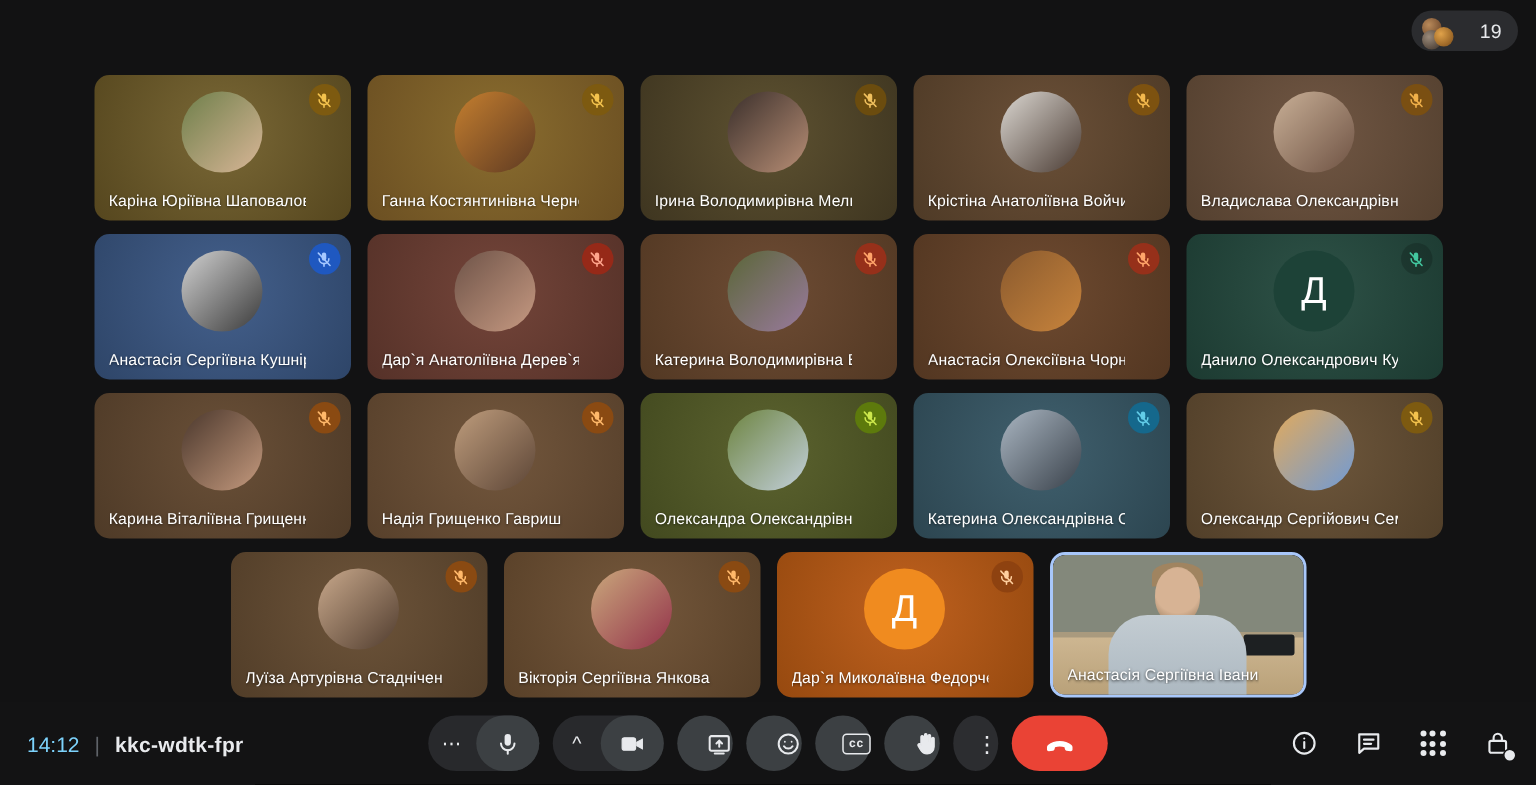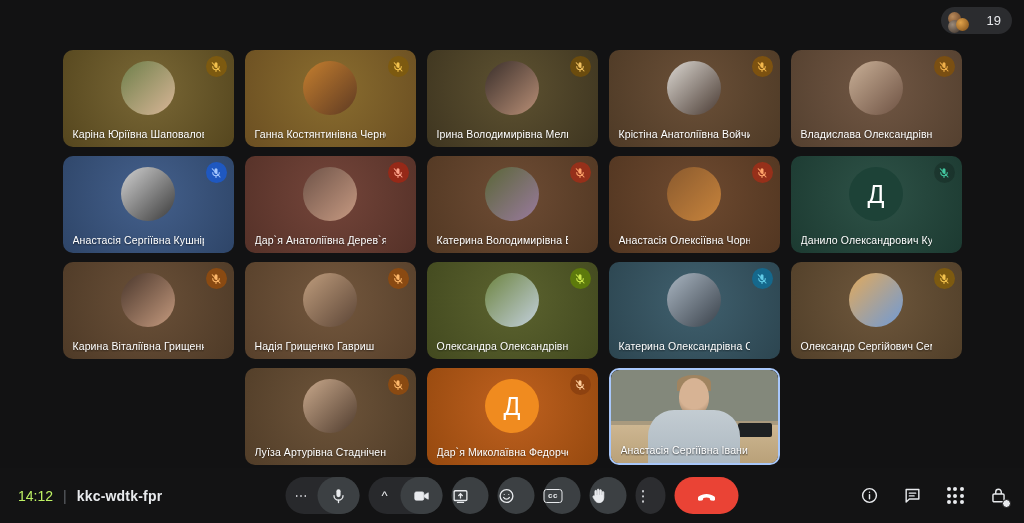--- a/index.html
+++ b/index.html
@@ -57,34 +57,34 @@
   .scene-hair { position:absolute; left:50%; top:5px; transform:translateX(-50%); width:34px; height:16px; border-radius:50% 50% 0 0; background:#a08460; }
   .scene-body { position:absolute; left:50%; top:40px; transform:translateX(-50%); width:92px; height:60px; border-radius:26px 26px 0 0; background:linear-gradient(#c3ccd2, #aab6bf); }
   .tile.self .pname { text-shadow:0 1px 2px rgba(0,0,0,.8); }
 
   
   .bottombar {
     position:absolute; left:0; right:0; bottom:0; height:55px; background:#131314;
     display:flex; align-items:center;
   }
   .bar-left { position:absolute; left:18px; display:flex; align-items:center; gap:10px; }
-  .clock { color:#bef264; font-size:14px; }
+  .clock { color:#7dd3fc; font-size:14px; }
   .bar-div { color:#5f6368; font-size:14px; }
   .meet-code { color:#e8eaed; font-size:14px; font-weight:bold; letter-spacing:.2px; }
 
   .bar-center { position:absolute; left:50%; transform:translateX(-50%); display:flex; align-items:center; gap:9px; }
   .ctl-pill { display:flex; align-items:center; height:37px; border-radius:19px; background:#28292c; }
   .ctl-pill .pill-opt { width:32px; text-align:center; color:#e8eaed; font-size:13px; }
   .ctl-pill .pill-main {
     width:42px; height:37px; border-radius:19px; background:#3c4043;
     display:flex; align-items:center; justify-content:center;
   }
   .ctl-btn {
     width:37px; height:37px; border-radius:50%; background:#3c4043;
-    display:flex; align-items:center; justify-content:flex-start; color:#e8eaed;
+    display:flex; align-items:center; justify-content:flex-end; color:#e8eaed;
   }
   .ctl-btn.narrow { width:30px; background:#2c2d30; font-size:15px; }
   .ctl-btn svg, .ctl-pill svg { width:18px; height:18px; stroke:#e8eaed; }
   .end-call {
     width:64px; height:37px; border-radius:19px; background:#ea4335;
     display:flex; align-items:center; justify-content:center;
   }
   .end-call svg { width:20px; height:20px; fill:#fff; }
   .cc-box { border:1.8px solid #e8eaed; border-radius:3px; width:19px; height:14px;
     display:flex; align-items:center; justify-content:center;
@@ -304,20 +304,32 @@
           <div class="avatar" style="background: linear-gradient(135deg, rgb(201, 169, 140), rgb(80, 60, 46));"></div>
           <span class="mic-badge" style="background: rgb(138, 74, 18); color: rgb(255, 184, 106);">
             <svg viewBox="0 0 24 24" fill="none" stroke="currentColor" stroke-width="2.1" stroke-linecap="round">
     <rect x="9" y="2.5" width="6" height="11" rx="3" fill="currentColor" stroke="none"></rect>
     <path d="M5.5 11a6.5 6.5 0 0 0 13 0"></path>
     <line x1="12" y1="17.5" x2="12" y2="21"></line>
     <line x1="4.5" y1="3.5" x2="20" y2="20"></line>
   </svg>
           </span>
           <div class="pname">Луїза Артурівна Стадніченко</div>
+        </div>
+        <div class="tile" style="background: radial-gradient(circle at 50% 40%, rgb(117, 88, 60), rgb(88, 64, 40));">
+          <div class="avatar" style="background: linear-gradient(135deg, rgb(202, 168, 124), rgb(147, 50, 74));"></div>
+          <span class="mic-badge" style="background: rgb(138, 74, 18); color: rgb(255, 184, 106);">
+            <svg viewBox="0 0 24 24" fill="none" stroke="currentColor" stroke-width="2.1" stroke-linecap="round">
+    <rect x="9" y="2.5" width="6" height="11" rx="3" fill="currentColor" stroke="none"></rect>
+    <path d="M5.5 11a6.5 6.5 0 0 0 13 0"></path>
+    <line x1="12" y1="17.5" x2="12" y2="21"></line>
+    <line x1="4.5" y1="3.5" x2="20" y2="20"></line>
+  </svg>
+          </span>
+          <div class="pname">Вікторія Сергіївна Янкова</div>
         </div>
         <div class="tile" style="background: radial-gradient(circle at 50% 40%, rgb(191, 97, 31), rgb(150, 73, 15));">
           <div class="avatar letter" style="background: rgb(240, 139, 31);">Д</div>
           <span class="mic-badge" style="background: rgb(142, 66, 16); color: rgb(255, 207, 158);">
             <svg viewBox="0 0 24 24" fill="none" stroke="currentColor" stroke-width="2.1" stroke-linecap="round">
     <rect x="9" y="2.5" width="6" height="11" rx="3" fill="currentColor" stroke="none"></rect>
     <path d="M5.5 11a6.5 6.5 0 0 0 13 0"></path>
     <line x1="12" y1="17.5" x2="12" y2="21"></line>
     <line x1="4.5" y1="3.5" x2="20" y2="20"></line>
   </svg>

